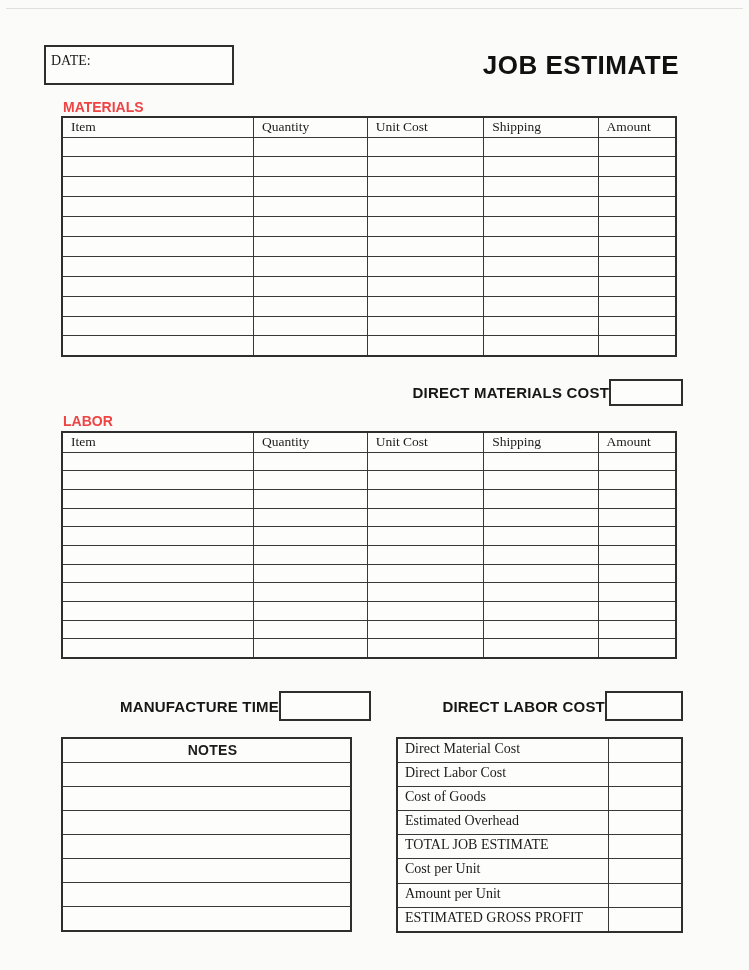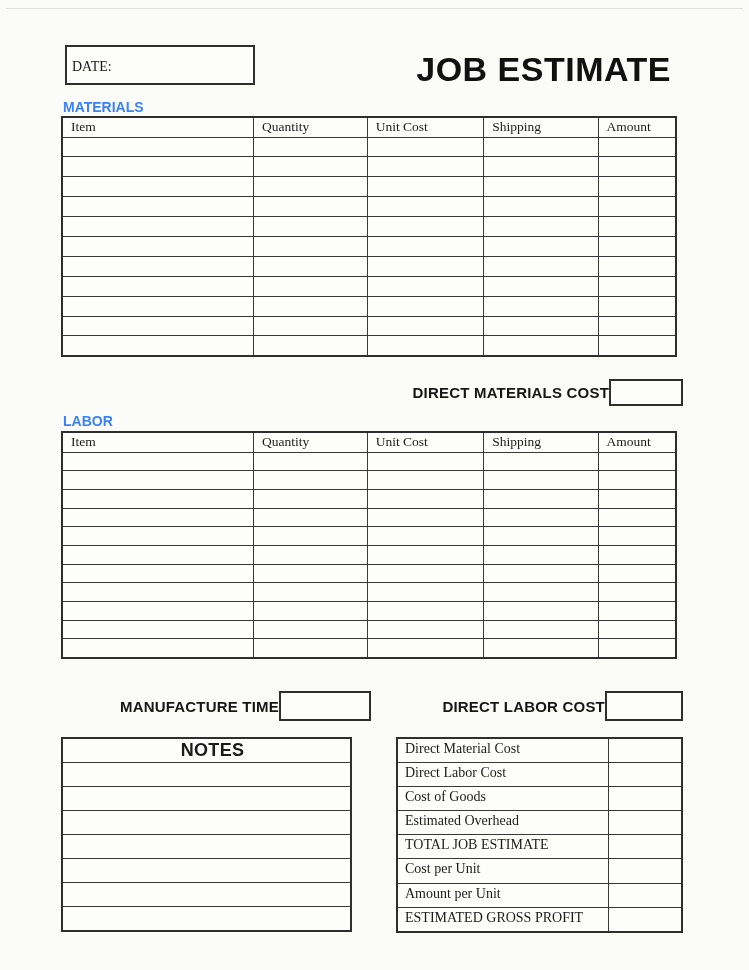--- a/index.html
+++ b/index.html
@@ -13,44 +13,44 @@
   }
   .scan-edge {
     position: absolute;
     top: 8px; left: 6px; right: 6px;
     height: 1px;
     background: #e0e0dc;
   }
   
   .date-box {
     position: absolute;
-    left: 65px; top: 45px;
+    left: 44px; top: 45px;
     width: 190px; height: 40px;
     border: 2px solid #2e2e2e;
     background: #fdfdfc;
-    padding: 12px 5px;
+    padding: 6px 5px;
     font-size: 14px;
   }
   .page-title {
     position: absolute;
-    top: 50px; right: 78px;
+    top: 50px; right: 70px;
     font-family: "Liberation Sans", sans-serif;
     font-weight: bold;
-    font-size: 34px;
+    font-size: 26px;
     letter-spacing: 0.5px;
     color: #111;
   }
   
   .section-label {
     position: absolute;
     left: 63px;
     font-family: "Liberation Sans", sans-serif;
     font-weight: bold;
     font-size: 14px;
-    color: #3b82f6;
+    color: #ef4444;
   }
   #materials-label { top: 99px; }
   #labor-label { top: 413px; }
   
   table { border-collapse: collapse; table-layout: fixed; background: #fdfdfc; }
   .grid-table {
     position: absolute;
     left: 61px;
     width: 616px;
     border: 2px solid #2e2e2e;
@@ -101,21 +101,21 @@
     position: absolute;
     left: 61px; top: 737px;
     width: 291px;
     border: 2px solid #2e2e2e;
   }
   #notes-table th, #notes-table td { border: 1.5px solid #383838; }
   #notes-table th {
     height: 24px;
     font-family: "Liberation Sans", sans-serif;
     font-weight: bold;
-    font-size: 18px;
+    font-size: 14px;
     text-align: center;
     vertical-align: middle;
     letter-spacing: 0.3px;
     padding-left: 12px;
   }
   #notes-table td { height: 24.1px; }
   
   #summary-table {
     position: absolute;
     left: 396px; top: 737px;

